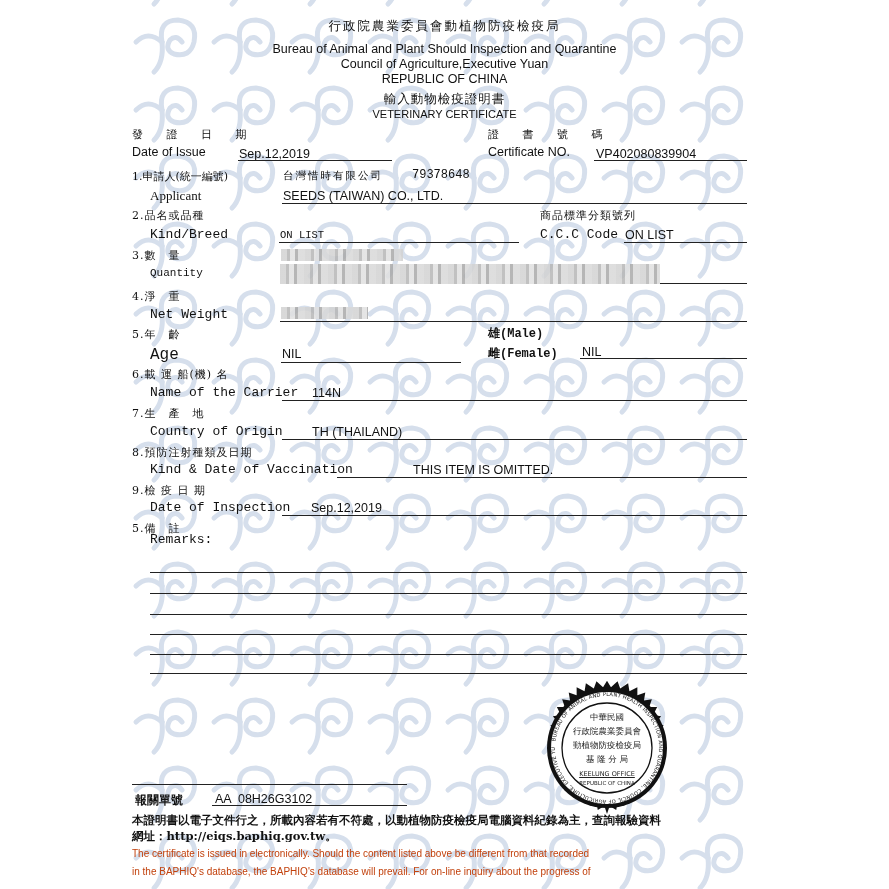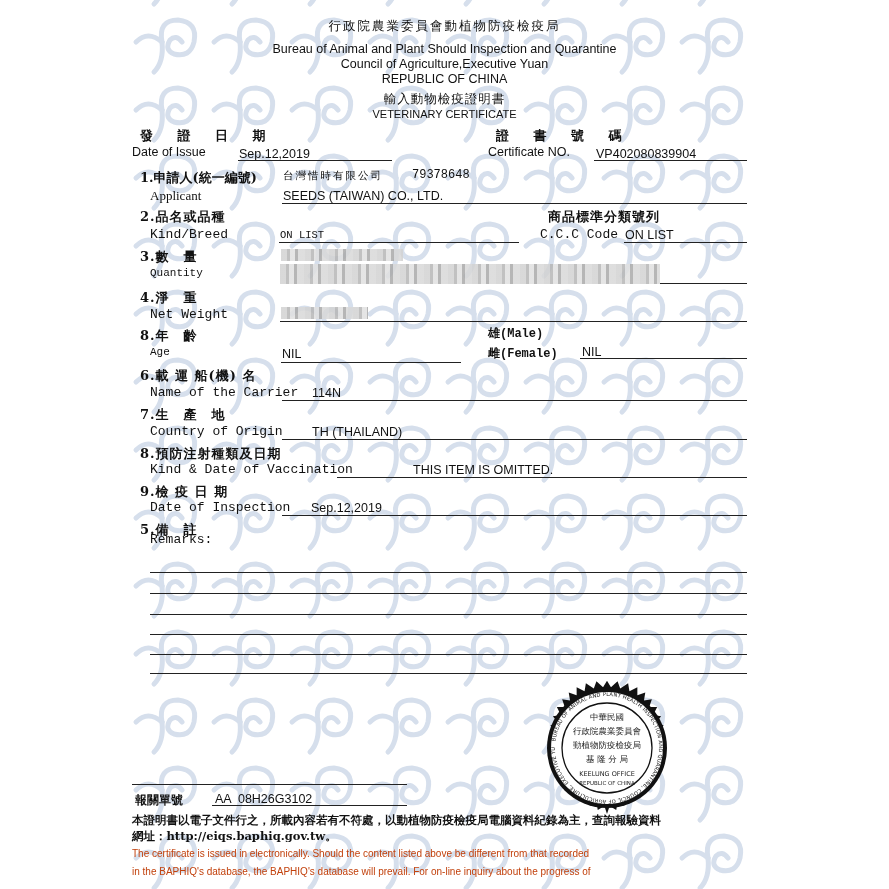--- a/index.html
+++ b/index.html
@@ -6,21 +6,21 @@
   body {
     width:889px; height:889px; overflow:hidden; background:#ffffff; position:relative;
     font-family:"Liberation Sans", sans-serif; color:#111;
   }
   .watermark { position:absolute; left:128px; top:0; width:624px; height:889px; overflow:hidden; z-index:0; }
   .watermark svg { display:block; }
   .abs { position:absolute; z-index:2; white-space:nowrap; }
   .cjk { font-family:"DejaVu Serif", serif; font-weight:bold; }
   .mono { font-family:"Liberation Mono", monospace; }
   .label-en { font-family:"Liberation Serif", serif; font-size:13px; }
-  .label-cn { font-family:"DejaVu Serif", serif; font-size:13px; font-weight:bold; letter-spacing:1px;margin-left:8px; }
+  .label-cn { font-family:"DejaVu Serif", serif; font-size:11px; font-weight:normal; letter-spacing:1px; }
   .value { font-family:"Liberation Sans", sans-serif; font-size:12.5px; }
   .line { position:absolute; height:1px; background:#222; z-index:2; }
   .title-cn { font-family:"DejaVu Serif", serif; font-size:16px; letter-spacing:2px; text-align:center; }
   .hdr { text-align:center; font-size:12.5px; left:0; width:889px; }
   .redact { position:absolute; z-index:3;
     background: repeating-linear-gradient(90deg,#d2d2d2 0 6px,#b6b6b6 6px 9px,#e0e0e0 9px 14px,#a9a9a9 14px 17px,#d8d8d8 17px 24px);
     opacity:.85; }
   .seal { position:absolute; left:537px; top:678px; width:140px; height:140px; z-index:3; }
   .seal-inner { position:absolute; left:0; top:0; width:140px; height:140px; display:flex; flex-direction:column; align-items:center; justify-content:center; }
   .seal-inner span { font-family:"DejaVu Sans", sans-serif; font-size:8.5px; line-height:14px; color:#222; }
@@ -82,22 +82,22 @@
 <div class="abs mono" style="left:150px; top:267px; font-size:11px;">Quantity</div>
 <div class="redact" style="left:281px; top:249px; width:122px; height:12px;"></div>
 <div class="redact" style="left:280px; top:264px; width:380px; height:20px;"></div>
 <div class="line" style="left:660px; top:283px; width:87px;"></div>
 
 <div class="abs label-cn" style="left:132px; top:289px; letter-spacing:1px;">4.淨　重</div>
 <div class="abs mono" style="left:150px; top:307px; font-size:13px;">Net Weight</div>
 <div class="redact" style="left:281px; top:307px; width:87px; height:12px;"></div>
 <div class="line" style="left:280px; top:321px; width:467px;"></div>
 
-<div class="abs label-cn" style="left:132px; top:327px; letter-spacing:1px;">8.年　齡</div>
-<div class="abs mono" style="left:150px; top:346px; font-size:11px;">Age</div>
+<div class="abs label-cn" style="left:132px; top:327px; letter-spacing:1px;">5.年　齡</div>
+<div class="abs mono" style="left:150px; top:346px; font-size:16px;">Age</div>
 <div class="abs value" style="left:282px; top:347px;">NIL</div>
 <div class="line" style="left:281px; top:362px; width:180px;"></div>
 <div class="abs mono" style="left:488px; top:325px; font-size:12px; font-weight:bold;">雄(Male)</div>
 <div class="abs mono" style="left:488px; top:345px; font-size:12px; font-weight:bold;">雌(Female)</div>
 <div class="abs value" style="left:582px; top:345px;">NIL</div>
 <div class="line" style="left:580px; top:358px; width:167px;"></div>
 
 <div class="abs label-cn" style="left:132px; top:367px; letter-spacing:1px;">6.載 運 船(機) 名</div>
 <div class="abs mono" style="left:150px; top:385px; font-size:13px;">Name of the Carrier</div>
 <div class="abs value" style="left:312px; top:386px;">114N</div>
@@ -140,21 +140,21 @@
     <circle cx="70" cy="70" r="45" fill="none" stroke="#111" stroke-width="1.3"></circle>
     <text font-family="DejaVu Sans, sans-serif" font-size="5.2" fill="#111" letter-spacing="0.2">
       <textPath href="#ringpath" startOffset="2%">BUREAU OF ANIMAL AND PLANT HEALTH INSPECTION AND QUARANTINE, COUNCIL OF AGRICULTURE, EXECUTIVE YUAN</textPath>
     </text>
   </svg>
   <div class="seal-inner">
     <span>中華民國</span>
     <span>行政院農業委員會</span>
     <span>動植物防疫檢疫局</span>
     <span>基 隆 分 局</span>
-    <span style="font-size:6.5px; line-height:10px; margin-top:3px;">KEELUNG OFFICE</span>
+    <span style="font-size:6.5px; line-height:10px; margin-top:3px;text-decoration:underline;">KEELUNG OFFICE</span>
     <span style="font-size:5.5px; line-height:8px;">REPUBLIC OF CHINA</span>
   </div>
 </div>
 
 <div class="line" style="left:132px; top:784px; width:275px;"></div>
 <div class="abs cjk" style="left:135px; top:792px; font-size:12px;">報關單號</div>
 <div class="abs value" style="left:215px; top:792px; white-space:pre;">AA  08H26G3102</div>
 <div class="line" style="left:212px; top:805px; width:195px;"></div>
 
 <div class="abs foot-cn" style="left:132px; top:813px;">本證明書以電子文件行之，所載內容若有不符處，以動植物防疫檢疫局電腦資料紀錄為主，查詢報驗資料</div>

